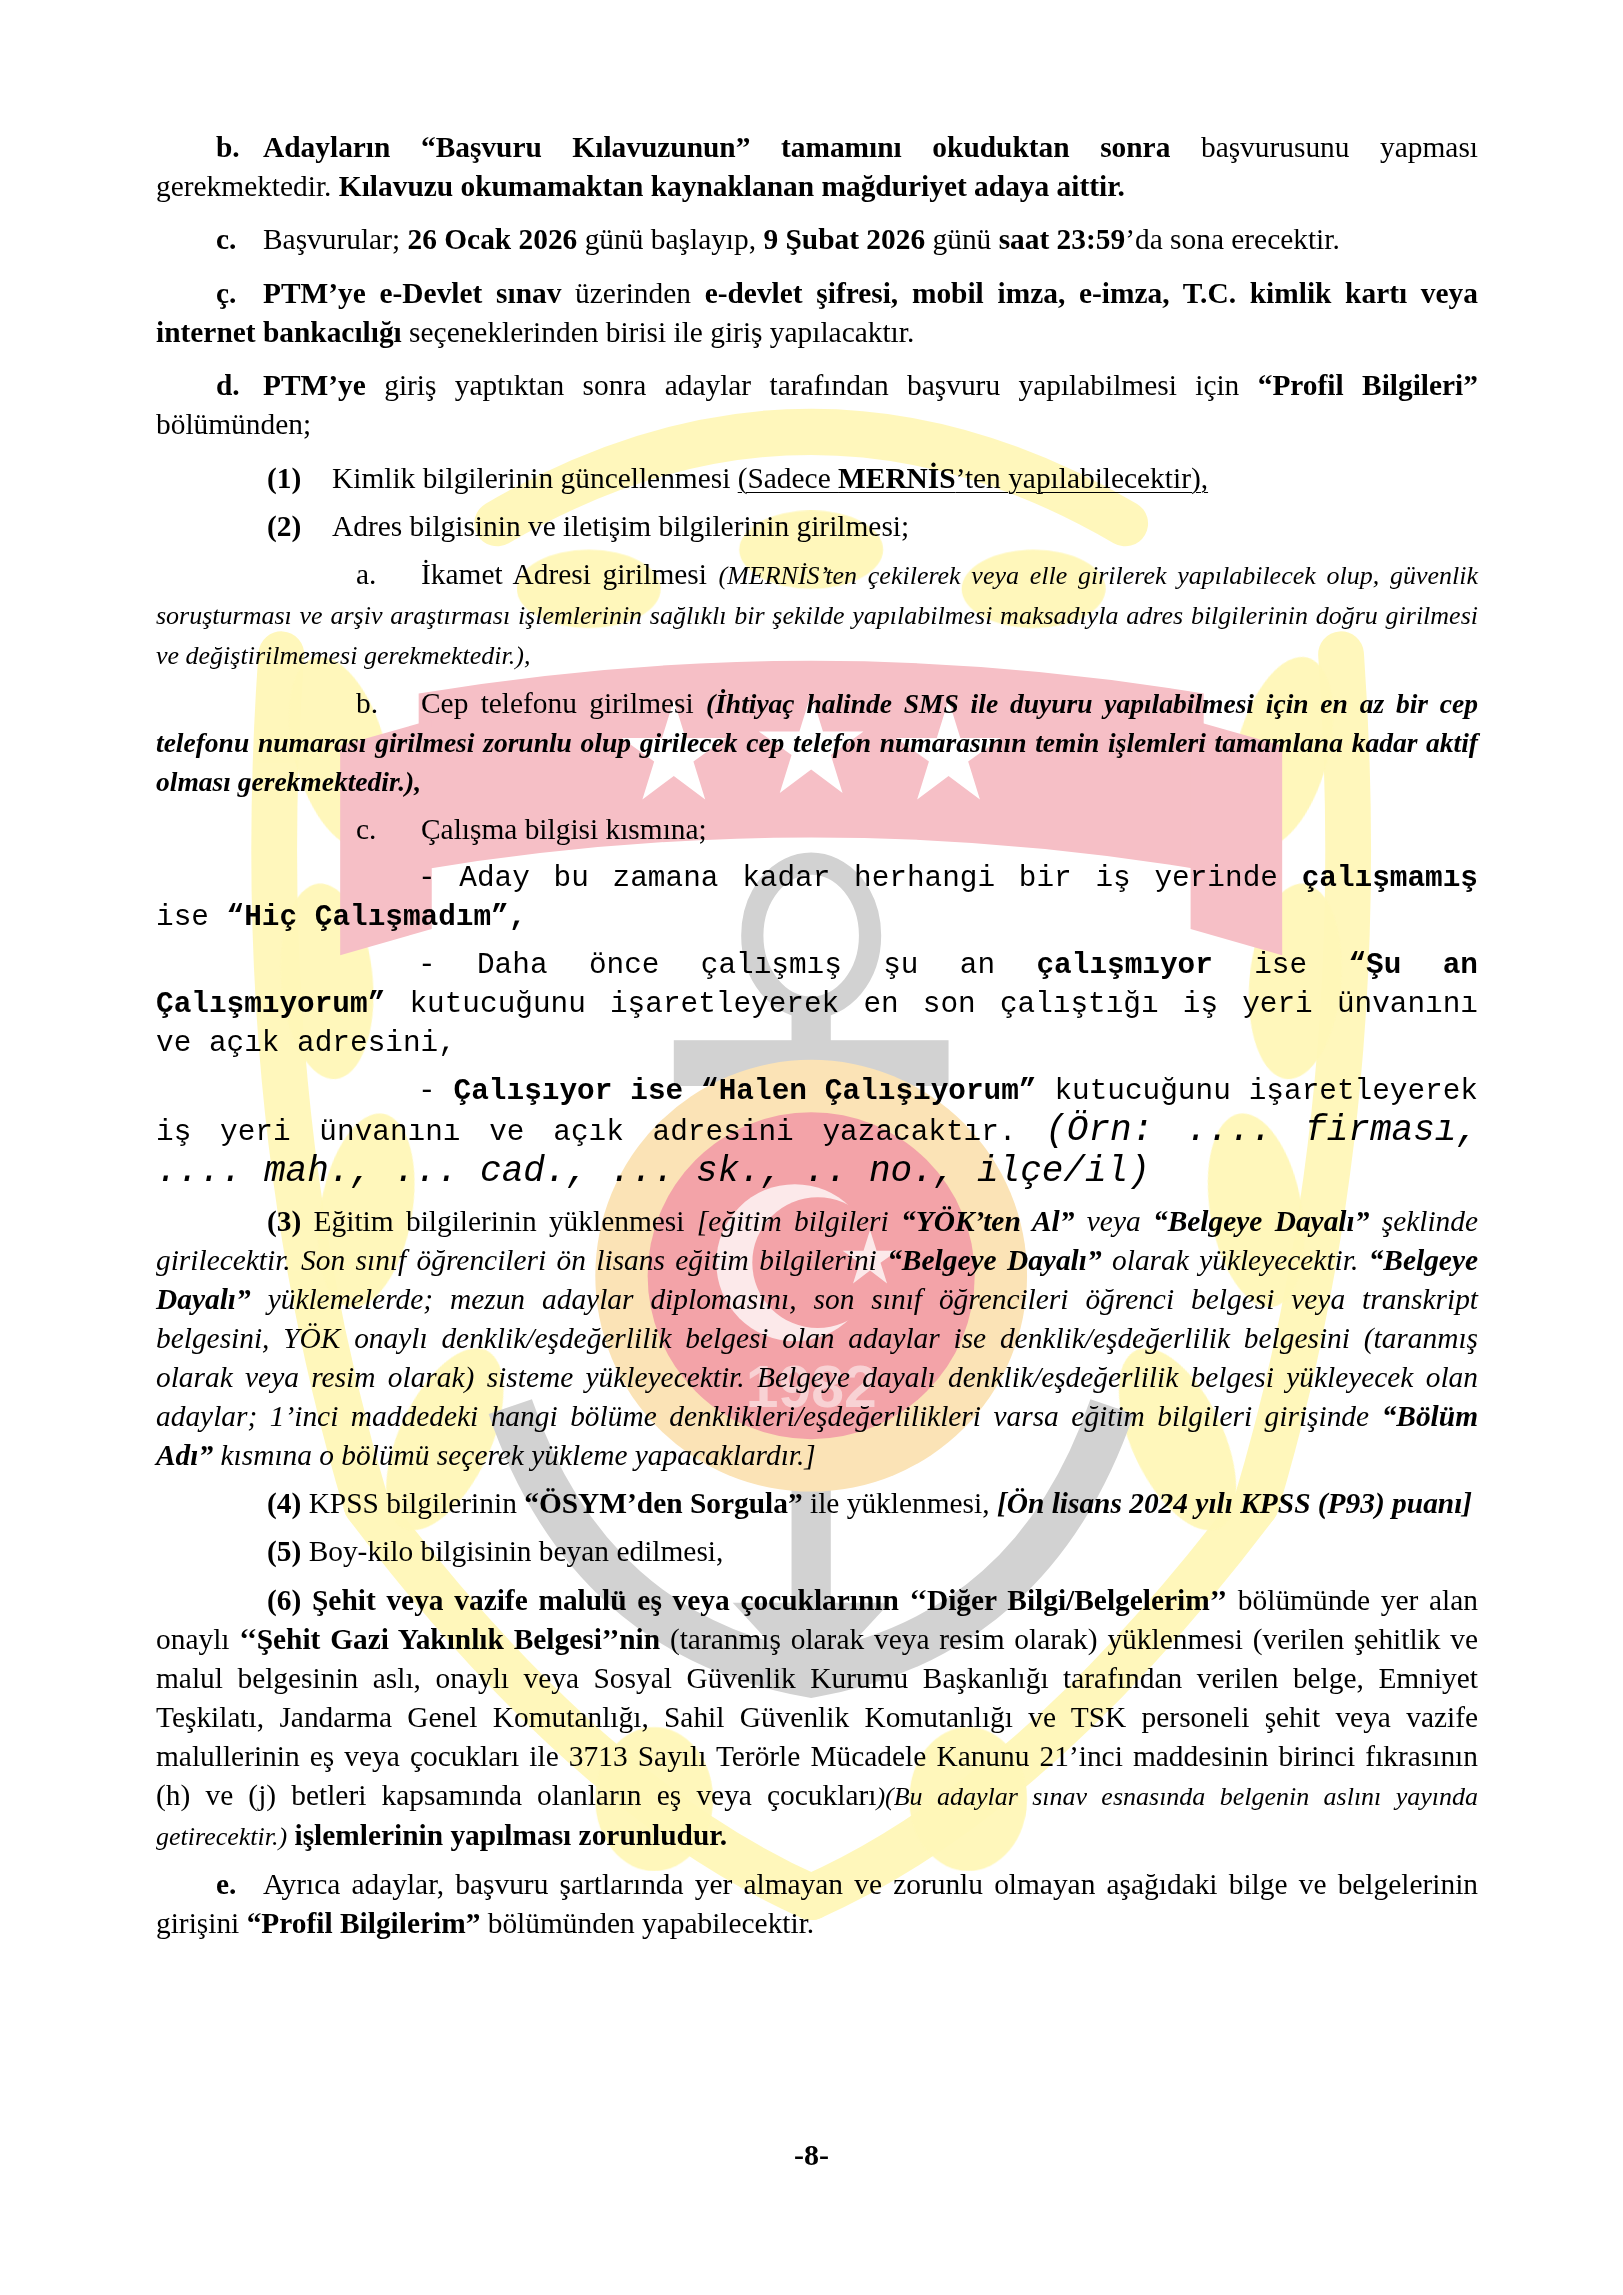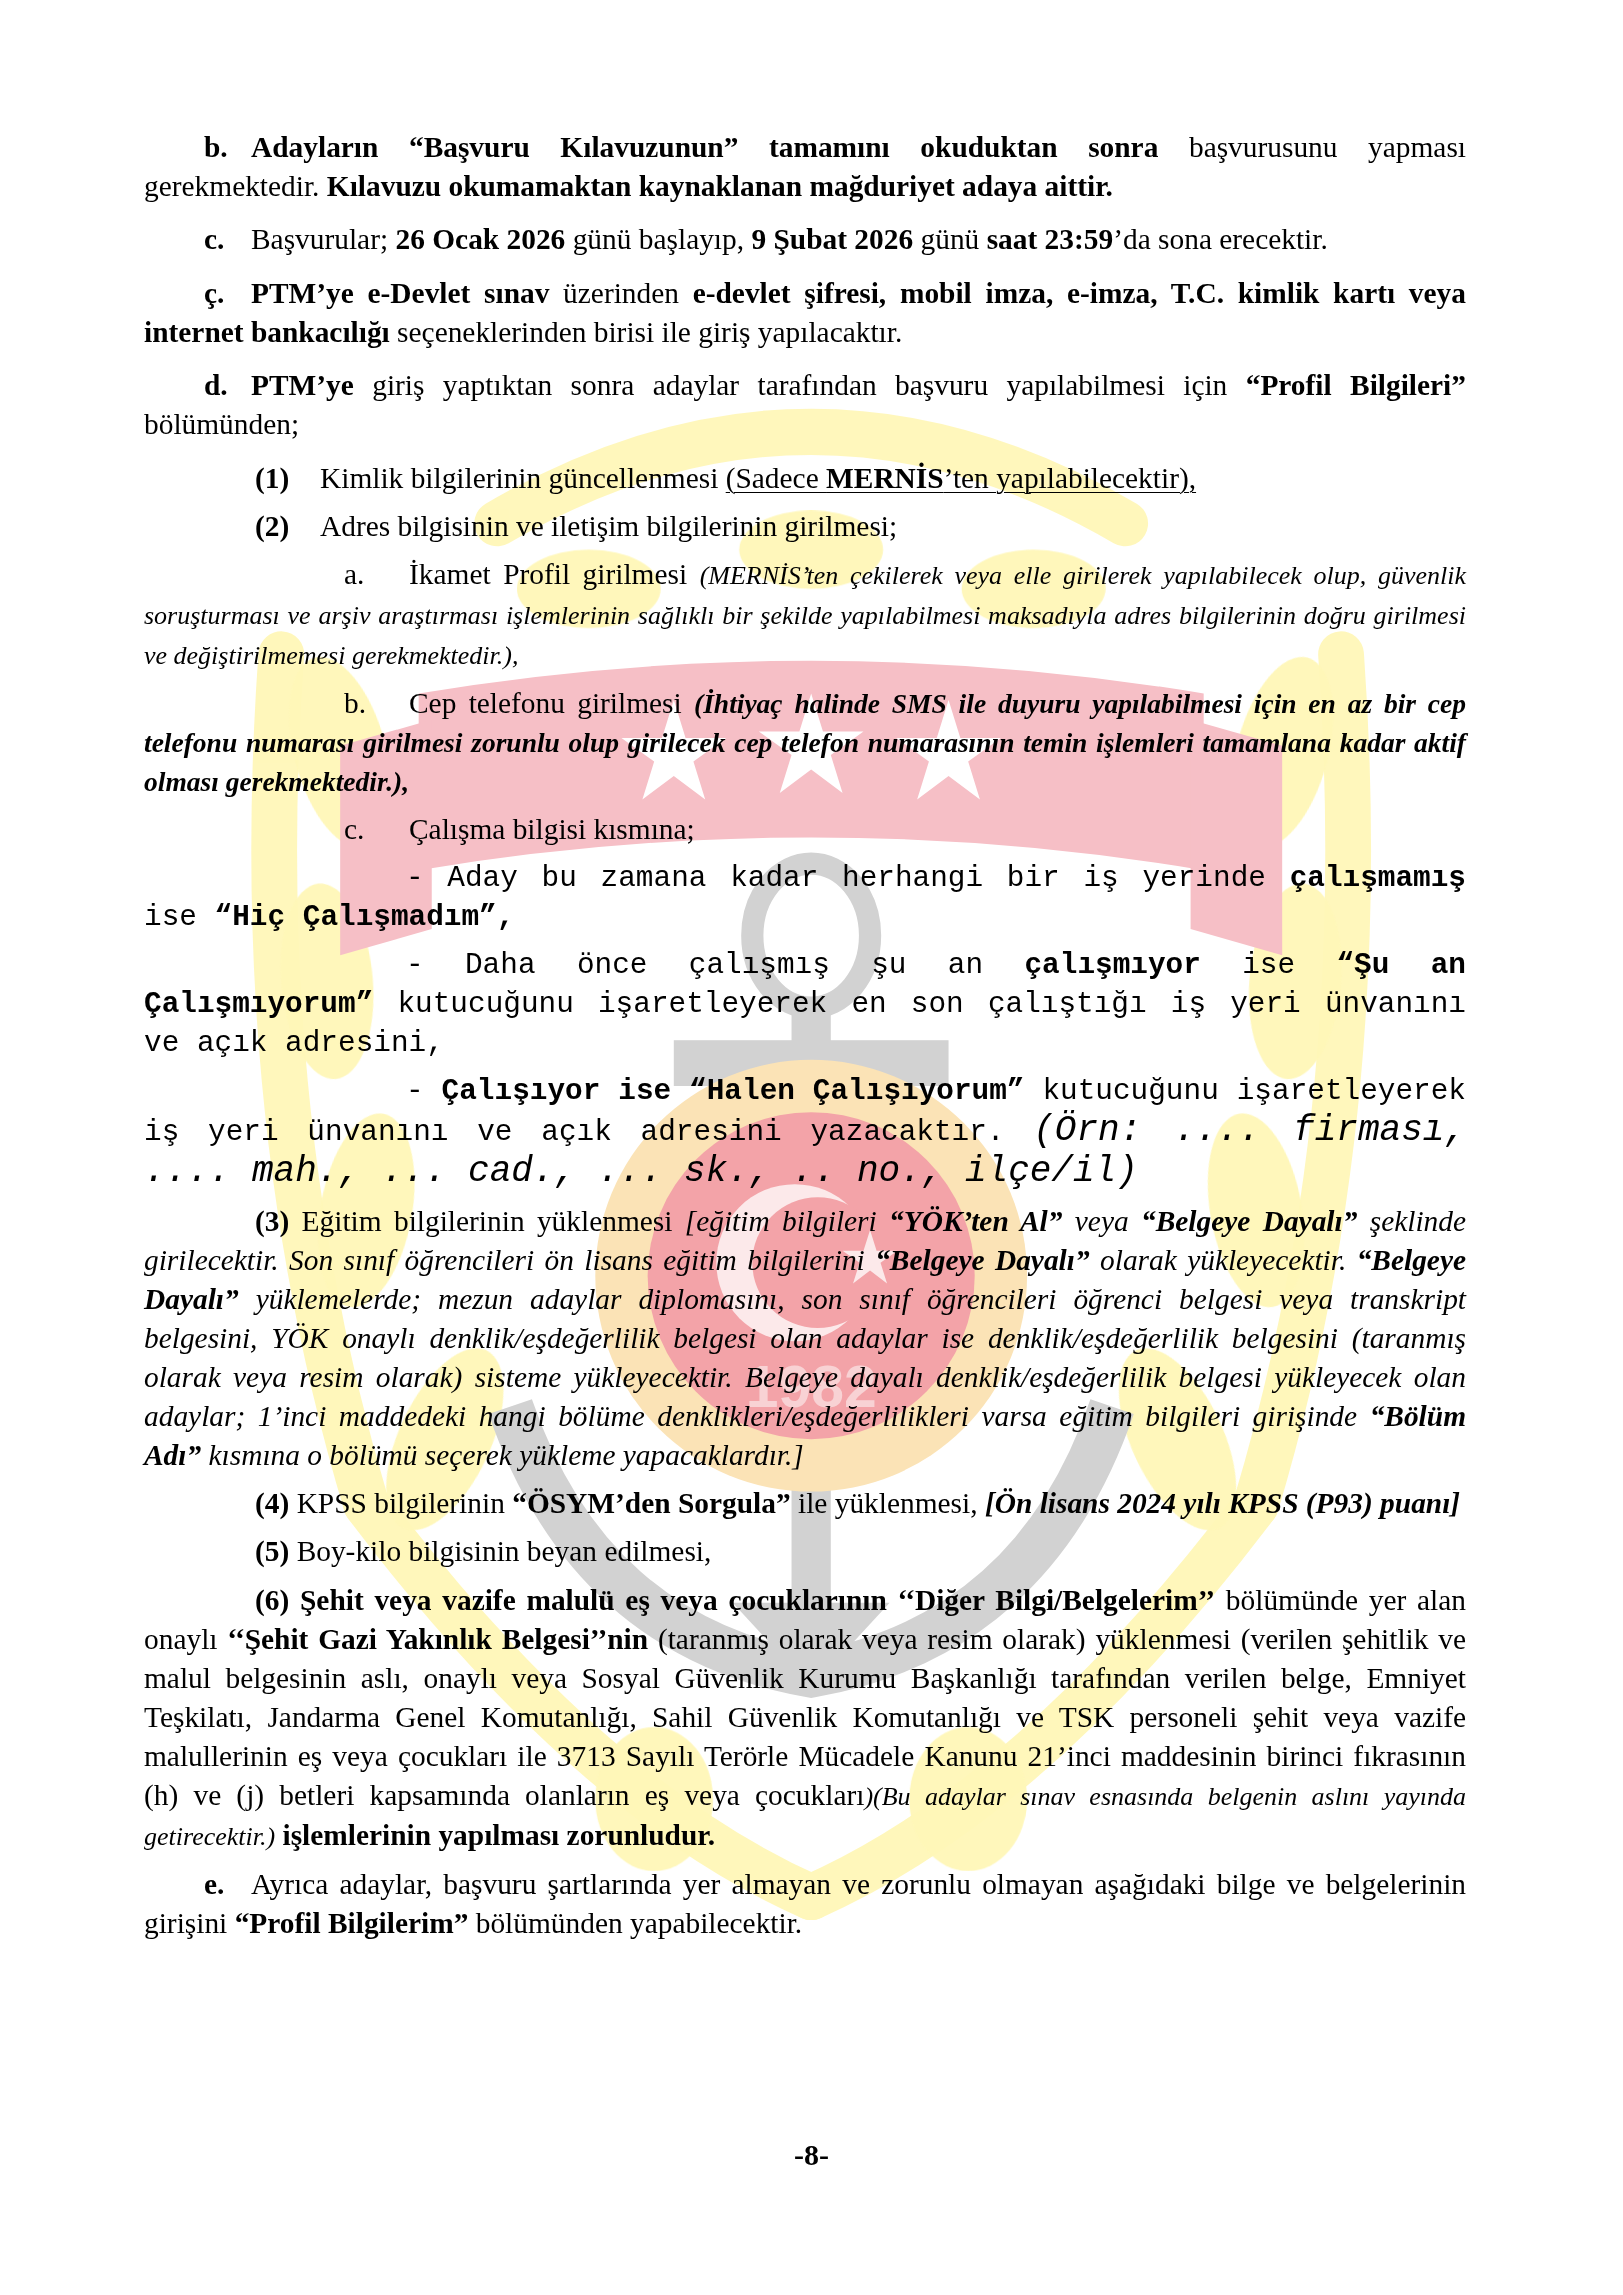--- a/index.html
+++ b/index.html
@@ -1,20 +1,20 @@
 <!DOCTYPE html>
 <html style="font-size:10.5px"><head>
 <meta charset="utf-8">
 <style>
   html, body { margin: 0; padding: 0; background: #ffffff; }
   body { width: 1623px; height: 2295px; position: relative; overflow: hidden; }
   .page { position: absolute; left: 0; top: 0; width: 1623px; height: 2295px; background: #fff; }
   .watermark { position: absolute; left: 0; top: 0; width: 1623px; height: 2295px; z-index: 0; }
   .content {
-    position: absolute; left: 144px; top: 128px; width: 1322px; z-index: 1;
+    position: absolute; left: 156px; top: 128px; width: 1322px; z-index: 1;
     font-family: "Liberation Serif", "DejaVu Serif", serif;
     font-size: 29.4px; line-height: 39px; color: #000;
     text-align: justify;
   }
   .p { margin: 0 0 14.4px 0; text-indent: 60px; }
   .p.tight { margin-bottom: 9.2px; }
   .sub { text-indent: 111px; }
   .subsub { text-indent: 200px; }
   .dash { text-indent: 262px; font-family: Liberation Mono, monospace; }
   .b { font-weight: bold; }
@@ -108,21 +108,21 @@
 
     <p class="p sub tight">
       <span class="b lbl-wide">(1)</span><span>Kimlik bilgilerinin güncellenmesi </span><span class="u1"><span>(Sadece </span><span class="b">MERNİS</span><span>’ten yapılabilecektir),</span></span>
     </p>
 
     <p class="p sub tight">
       <span class="b lbl-wide">(2)</span><span>Adres bilgisinin ve iletişim bilgilerinin girilmesi;</span>
     </p>
 
     <p class="p subsub tight">
-      <span class="lbl-wide">a.</span><span>İkamet Profil girilmesi </span><span class="small-it">(MERNİS’ten çekilerek veya elle girilerek yapılabilecek olup, güvenlik soruşturması ve arşiv araştırması işlemlerinin sağlıklı bir şekilde yapılabilmesi maksadıyla adres bilgilerinin doğru girilmesi ve değiştirilmemesi gerekmektedir.),</span>
+      <span class="lbl-wide">a.</span><span>İkamet Adresi girilmesi </span><span class="small-it">(MERNİS’ten çekilerek veya elle girilerek yapılabilecek olup, güvenlik soruşturması ve arşiv araştırması işlemlerinin sağlıklı bir şekilde yapılabilmesi maksadıyla adres bilgilerinin doğru girilmesi ve değiştirilmemesi gerekmektedir.),</span>
     </p>
 
     <p class="p subsub tight">
       <span class="lbl-wide">b.</span><span>Cep telefonu girilmesi </span><span class="b i" style="font-size:27.5px">(İhtiyaç halinde SMS ile duyuru yapılabilmesi için en az bir cep telefonu numarası girilmesi zorunlu olup girilecek cep telefon numarasının temin işlemleri tamamlana kadar aktif olması gerekmektedir.),</span>
     </p>
 
     <p class="p subsub tight">
       <span class="lbl-wide">c.</span><span>Çalışma bilgisi kısmına;</span>
     </p>
 

